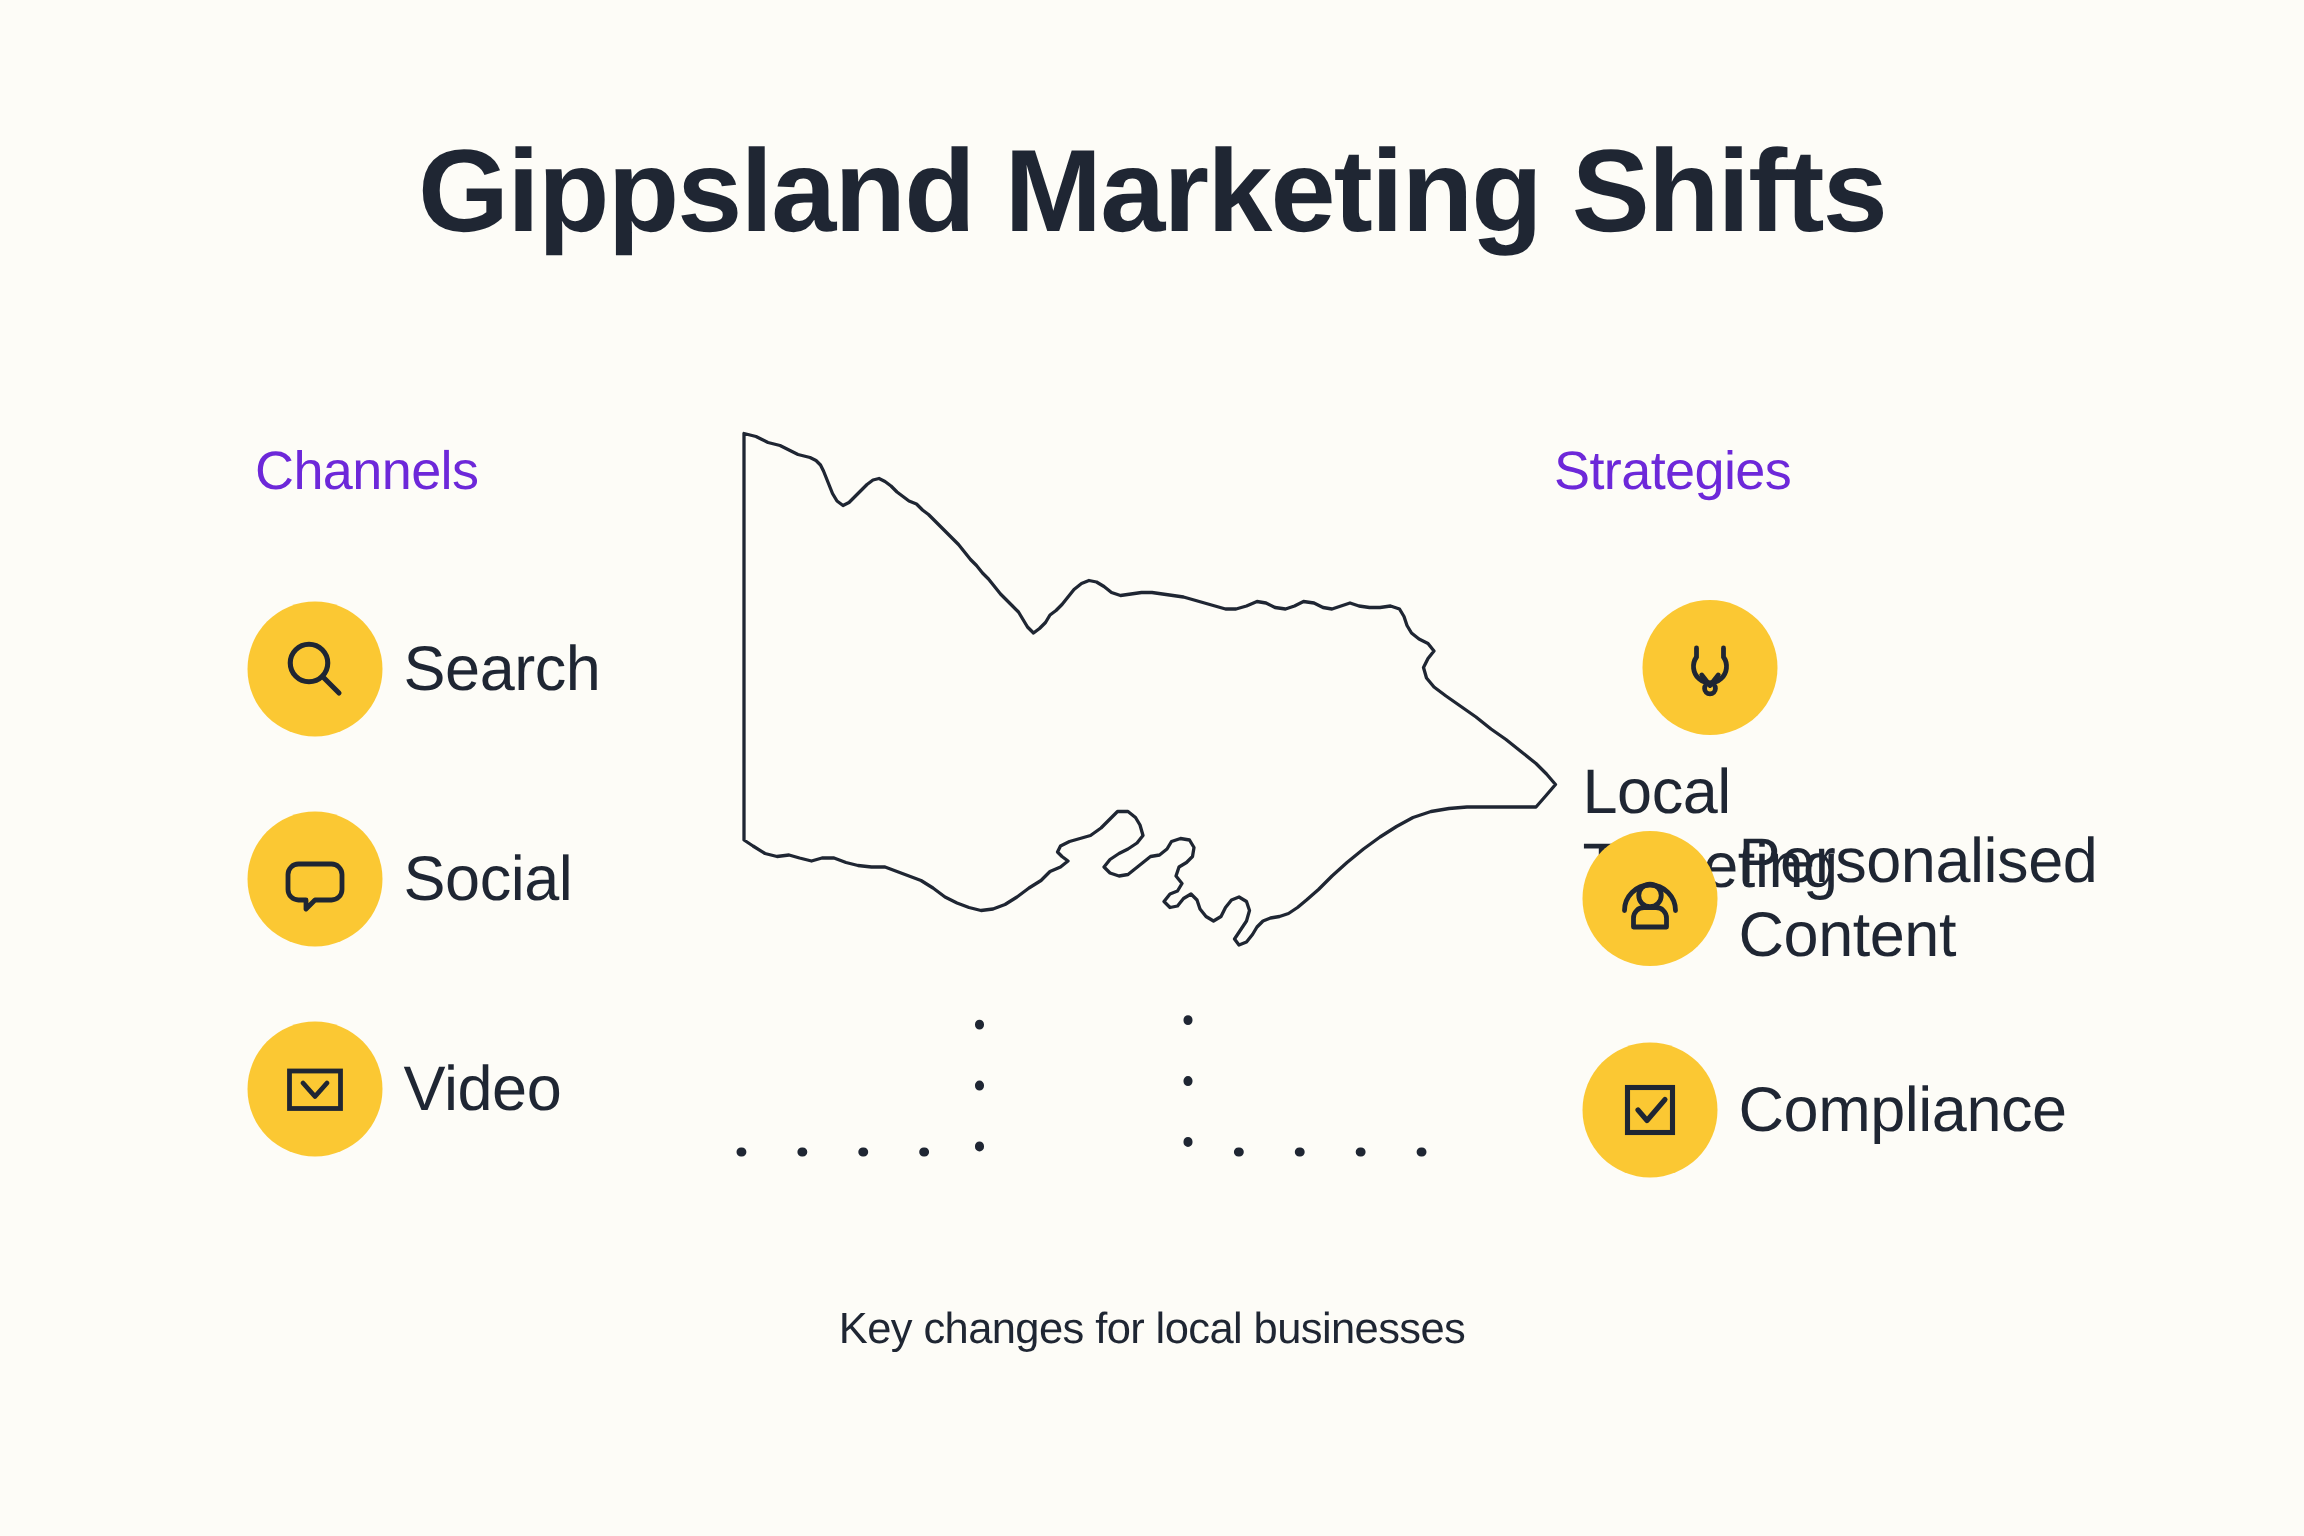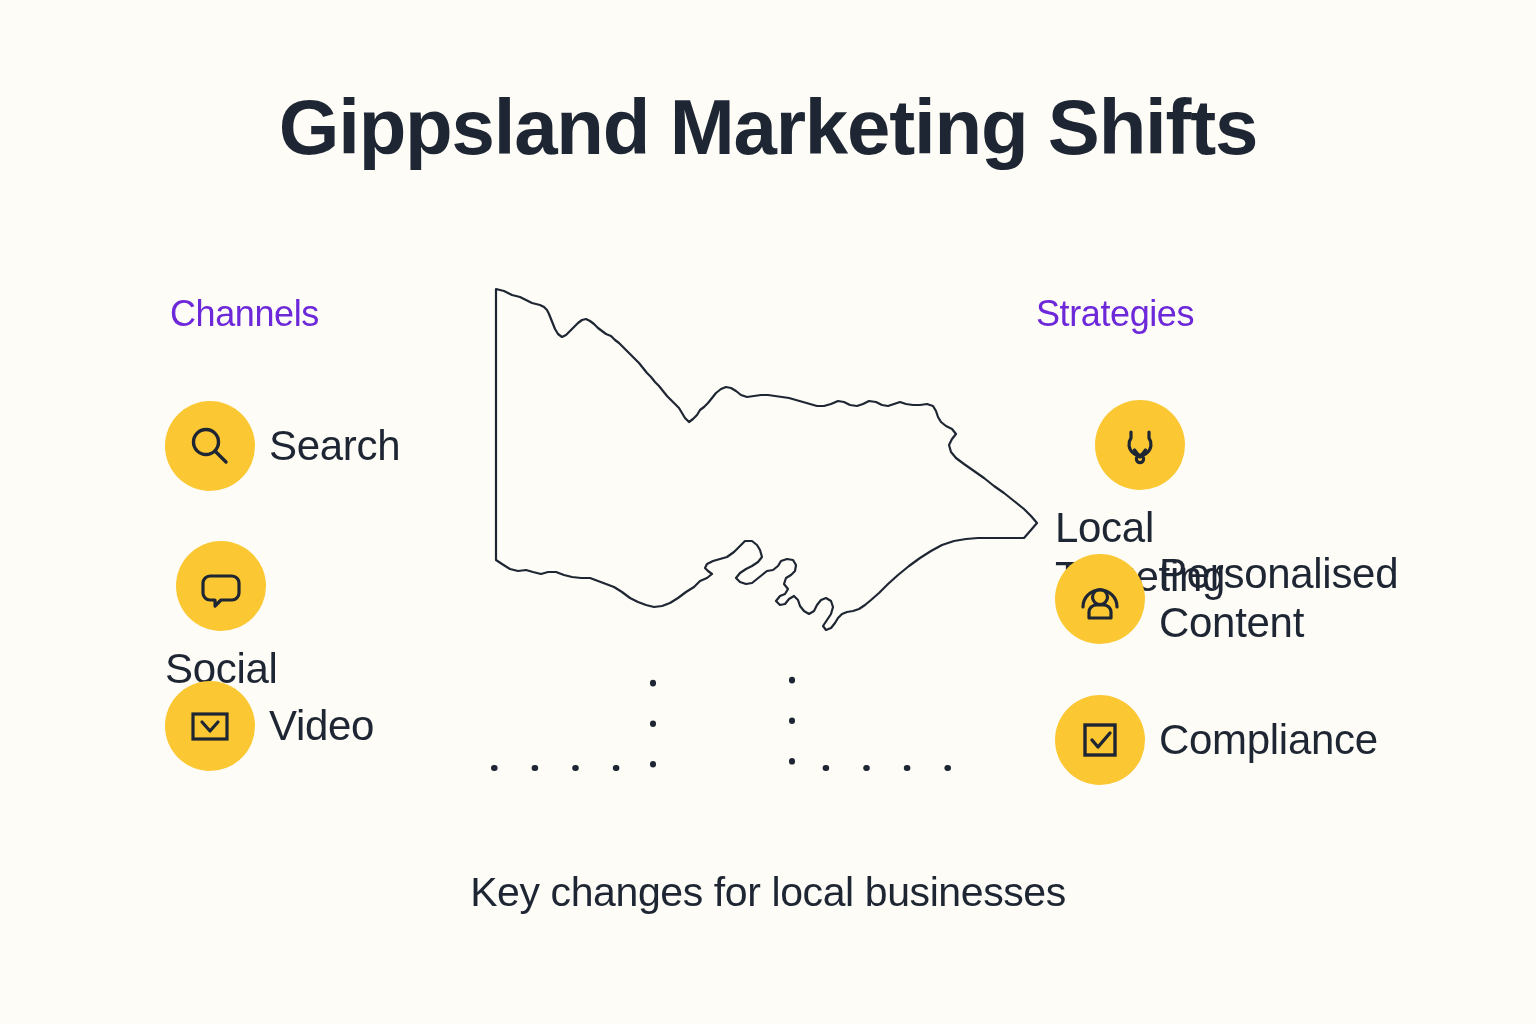--- a/index.html
+++ b/index.html
@@ -73,21 +73,21 @@
     font-size: 42px;
     font-weight: 400;
     color: #1F2633;
     line-height: 1.16;
     letter-spacing: -0.3px;
     white-space: pre-line;
   }
 
   
   .item.ch1 { left: 165px; top: 401px; }
-  .item.ch2 { left: 165px; top: 541px; flex-direction: column; }
+  .item.ch2 { left: 165px; top: 541px; }
   .item.ch3 { left: 165px; top: 681px; }
 
   
   .item.st1 { left: 1055px; top: 400px; flex-direction: column; }
   .item.st2 { left: 1055px; top: 550px; }
   .item.st3 { left: 1055px; top: 695px; }
 
   
   .map-wrap {
     position: absolute;
@@ -122,21 +122,21 @@
     stroke-dasharray: 0.6 40;
   }
 
   
   .caption {
     position: absolute;
     left: 0;
     top: 872px;
     width: 1536px;
     text-align: center;
-    font-size: 41px;
+    font-size: 29px;
     font-weight: 400;
     color: #1F2633;
     letter-spacing: -0.4px;
     line-height: 1;
     white-space: nowrap;
   }
 </style>
 </head>
 <body>
 

